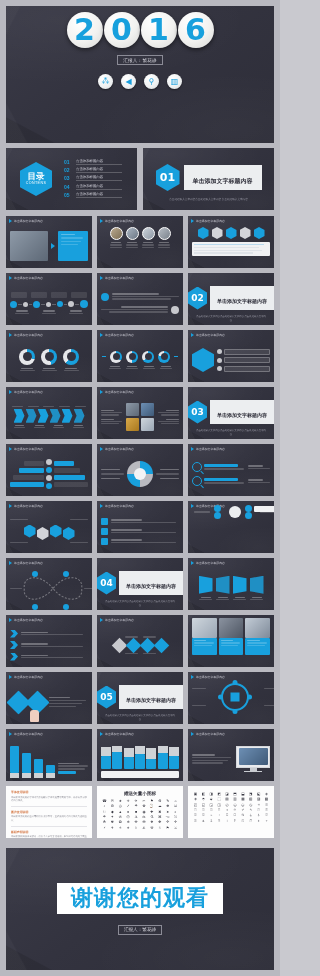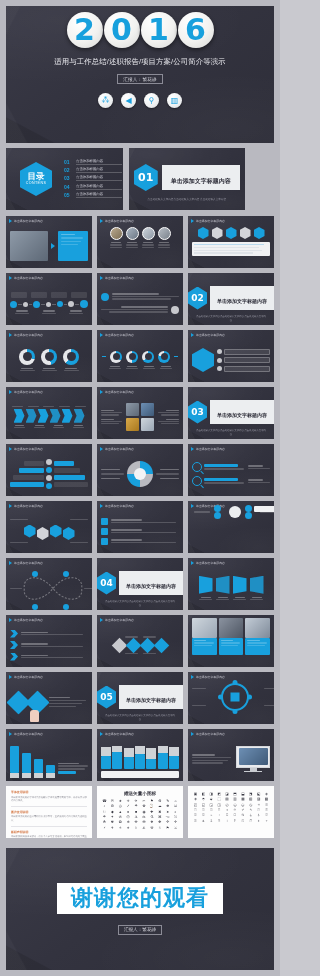--- a/index.html
+++ b/index.html
@@ -50,21 +50,21 @@
   .hero-icons { margin-top:9px; display:flex; gap:8px; }
   .hero-icons .ci {
     width:15px; height:15px; border-radius:50%;
     background: radial-gradient(circle at 35% 28%, #ffffff 0%, #eef0f1 60%, #d3d6d8 100%);
     box-shadow:0 1px 2px rgba(0,0,0,.4);
     display:flex; align-items:center; justify-content:center;
     color:#1a9fdd; font-size:8px; line-height:1;
   }
 
   
-  .toc-row { position:absolute; left:6px; top:148px; width:239px; height:62px; display:flex; gap:6px; }
+  .toc-row { position:absolute; left:6px; top:148px; width:314px; height:62px; display:flex; gap:6px; }
   .toc-slide { width:131px; height:62px; position:relative; }
   .sec-slide { width:131px; height:62px; position:relative; }
 
   .hexbadge {
     width:32px; height:34px; background:#18a0dd;
     clip-path: polygon(50% 0%, 100% 26%, 100% 74%, 50% 100%, 0% 74%, 0% 26%);
     display:flex; flex-direction:column; align-items:center; justify-content:center;
     color:#fff; line-height:1;
   }
   .hexbadge .t1 { font-size:8.5px; font-weight:bold; }
@@ -139,21 +139,20 @@
 <div class="page">
 
   <div class="hero dk">
     <div class="hero-inner">
       <div class="year">
         <div class="d">2</div>
         <div class="d">0</div>
         <div class="d">1</div>
         <div class="d">6</div>
       </div>
-      <div class="subtitle">适用与工作总结/述职报告/项目方案/公司简介等演示</div>
       <div class="presenter-tag">汇报人：繁花静</div>
       <div class="hero-icons">
         <div class="ci">⁂</div>
         <div class="ci">◀</div>
         <div class="ci">⚲</div>
         <div class="ci">▥</div>
       </div>
     </div>
   </div>
 

